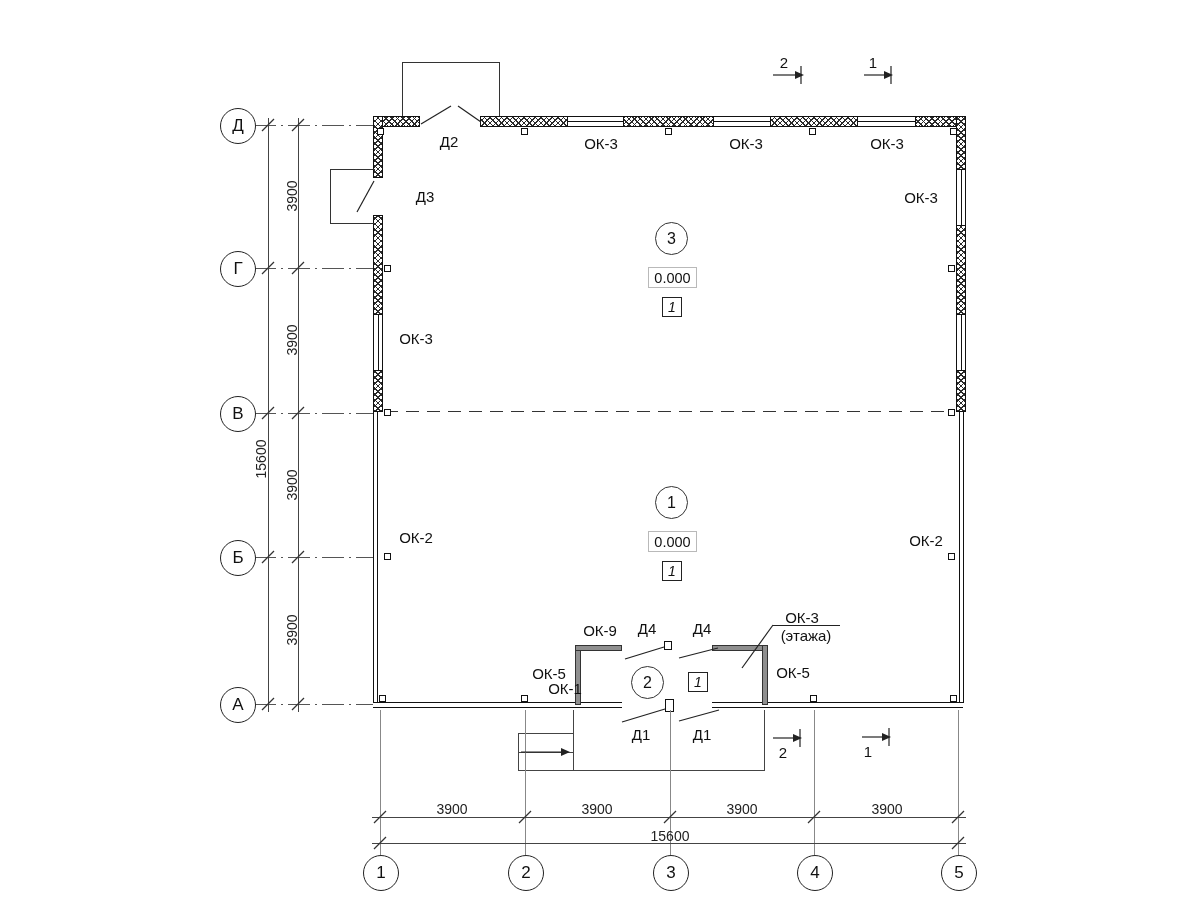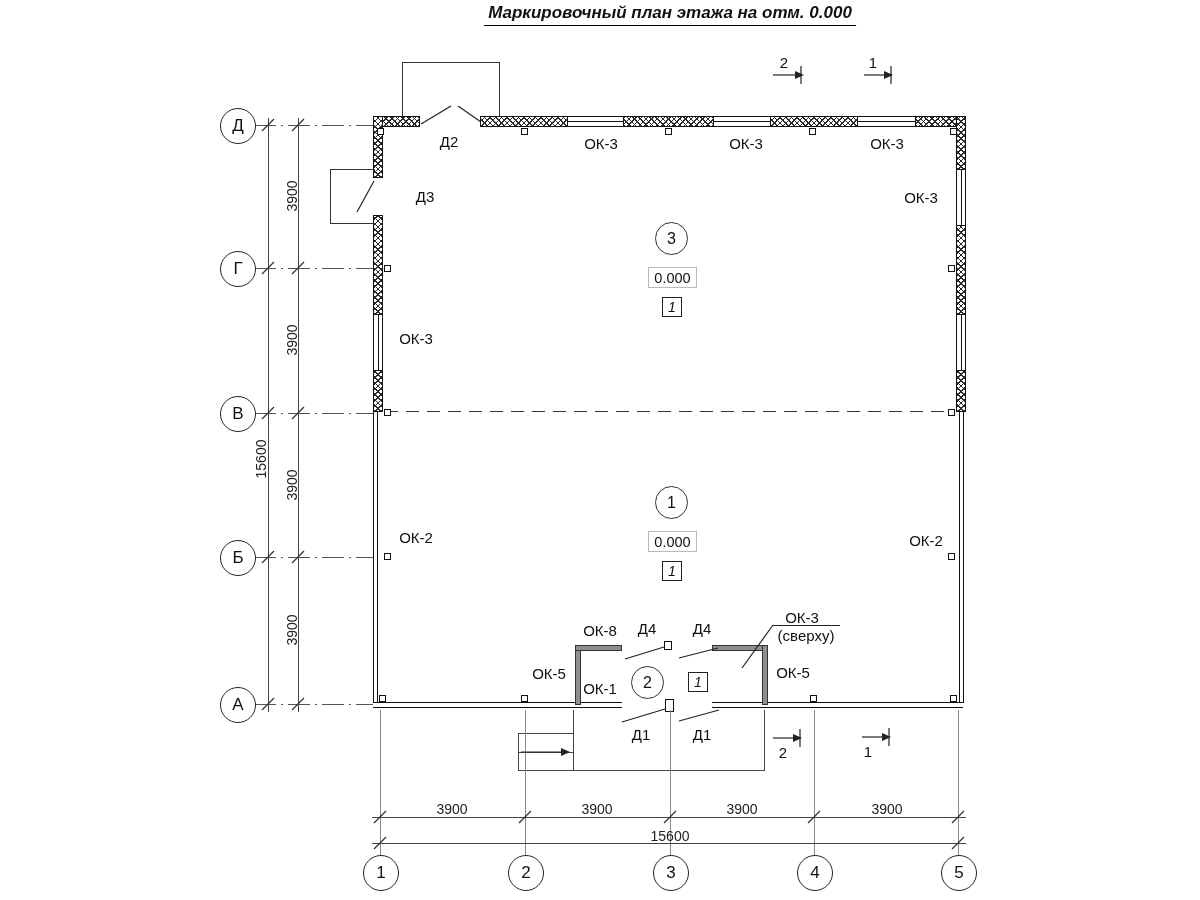--- a/index.html
+++ b/index.html
@@ -57,21 +57,20 @@
   .title{position:absolute;left:670px;top:3px;transform:translateX(-50%);
       font-size:17px;font-weight:bold;font-style:italic;border-bottom:1.6px solid #000;
       padding:0 4px 2px 4px;white-space:nowrap;}
   svg{position:absolute;left:0;top:0;}
 </style>
 </head>
 <body>
 
 <div class="sheet">
 
-  <div class="title">Маркировочный план этажа на отм. 0.000</div>
 
   <div class="hatch" style="left:375px;top:116px;width:45px;height:11px"></div>
   <div class="hatch" style="left:480px;top:116px;width:88px;height:11px"></div>
   <div class="winH" style="left:568px;top:116px;width:55px;height:11px"></div>
   <div class="hatch" style="left:623px;top:116px;width:91px;height:11px"></div>
   <div class="winH" style="left:714px;top:116px;width:56px;height:11px"></div>
   <div class="hatch" style="left:770px;top:116px;width:88px;height:11px"></div>
   <div class="winH" style="left:858px;top:116px;width:57px;height:11px"></div>
   <div class="hatch" style="left:915px;top:116px;width:51px;height:11px"></div>
 
@@ -183,28 +182,28 @@
 
   <div class="lbl" style="left:449px;top:141px">Д2</div>
   <div class="lbl" style="left:425px;top:196px">Д3</div>
   <div class="lbl" style="left:601px;top:143px">ОК-3</div>
   <div class="lbl" style="left:746px;top:143px">ОК-3</div>
   <div class="lbl" style="left:887px;top:143px">ОК-3</div>
   <div class="lbl" style="left:921px;top:197px">ОК-3</div>
   <div class="lbl" style="left:416px;top:338px">ОК-3</div>
   <div class="lbl" style="left:416px;top:537px">ОК-2</div>
   <div class="lbl" style="left:926px;top:540px">ОК-2</div>
-  <div class="lbl" style="left:600px;top:630px">ОК-8</div>
+  <div class="lbl" style="left:600px;top:630px">ОК-9</div>
   <div class="lbl" style="left:647px;top:628px">Д4</div>
   <div class="lbl" style="left:702px;top:628px">Д4</div>
   <div class="lbl" style="left:549px;top:673px">ОК-5</div>
   <div class="lbl" style="left:793px;top:672px">ОК-5</div>
-  <div class="lbl" style="left:600px;top:688px">ОК-1</div>
+  <div class="lbl" style="left:565px;top:688px">ОК-1</div>
   <div class="lbl" style="left:802px;top:617px">ОК-3</div>
-  <div class="lbl" style="left:806px;top:635px">(сверху)</div>
+  <div class="lbl" style="left:806px;top:635px">(этажа)</div>
   <div class="solidH" style="left:773px;top:625px;width:67px"></div>
   <div class="lbl" style="left:641px;top:734px">Д1</div>
   <div class="lbl" style="left:702px;top:734px">Д1</div>
 
   <div class="sect" style="left:784px;top:62px">2</div>
   <div class="sect" style="left:873px;top:62px">1</div>
   <div class="sect" style="left:783px;top:752px">2</div>
   <div class="sect" style="left:868px;top:751px">1</div>
 
   <div class="roomcirc" style="left:655px;top:222px">

